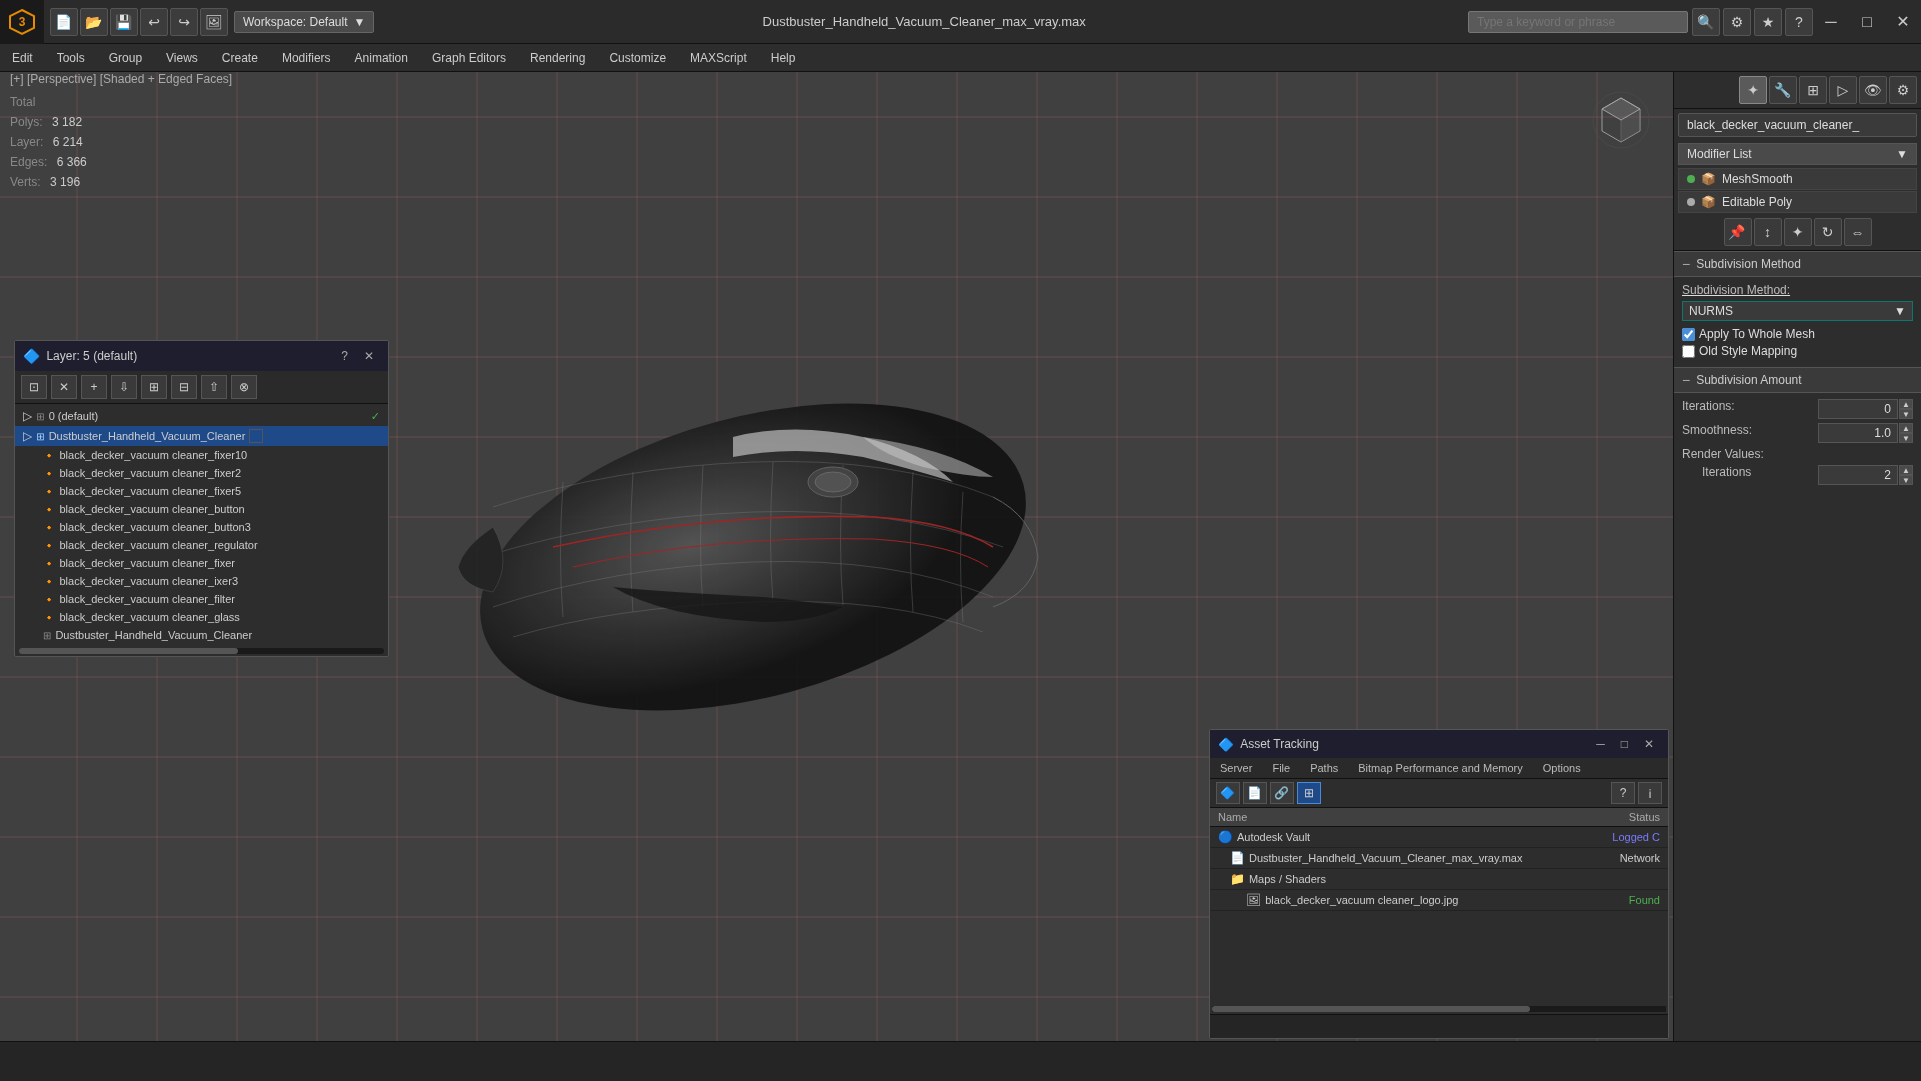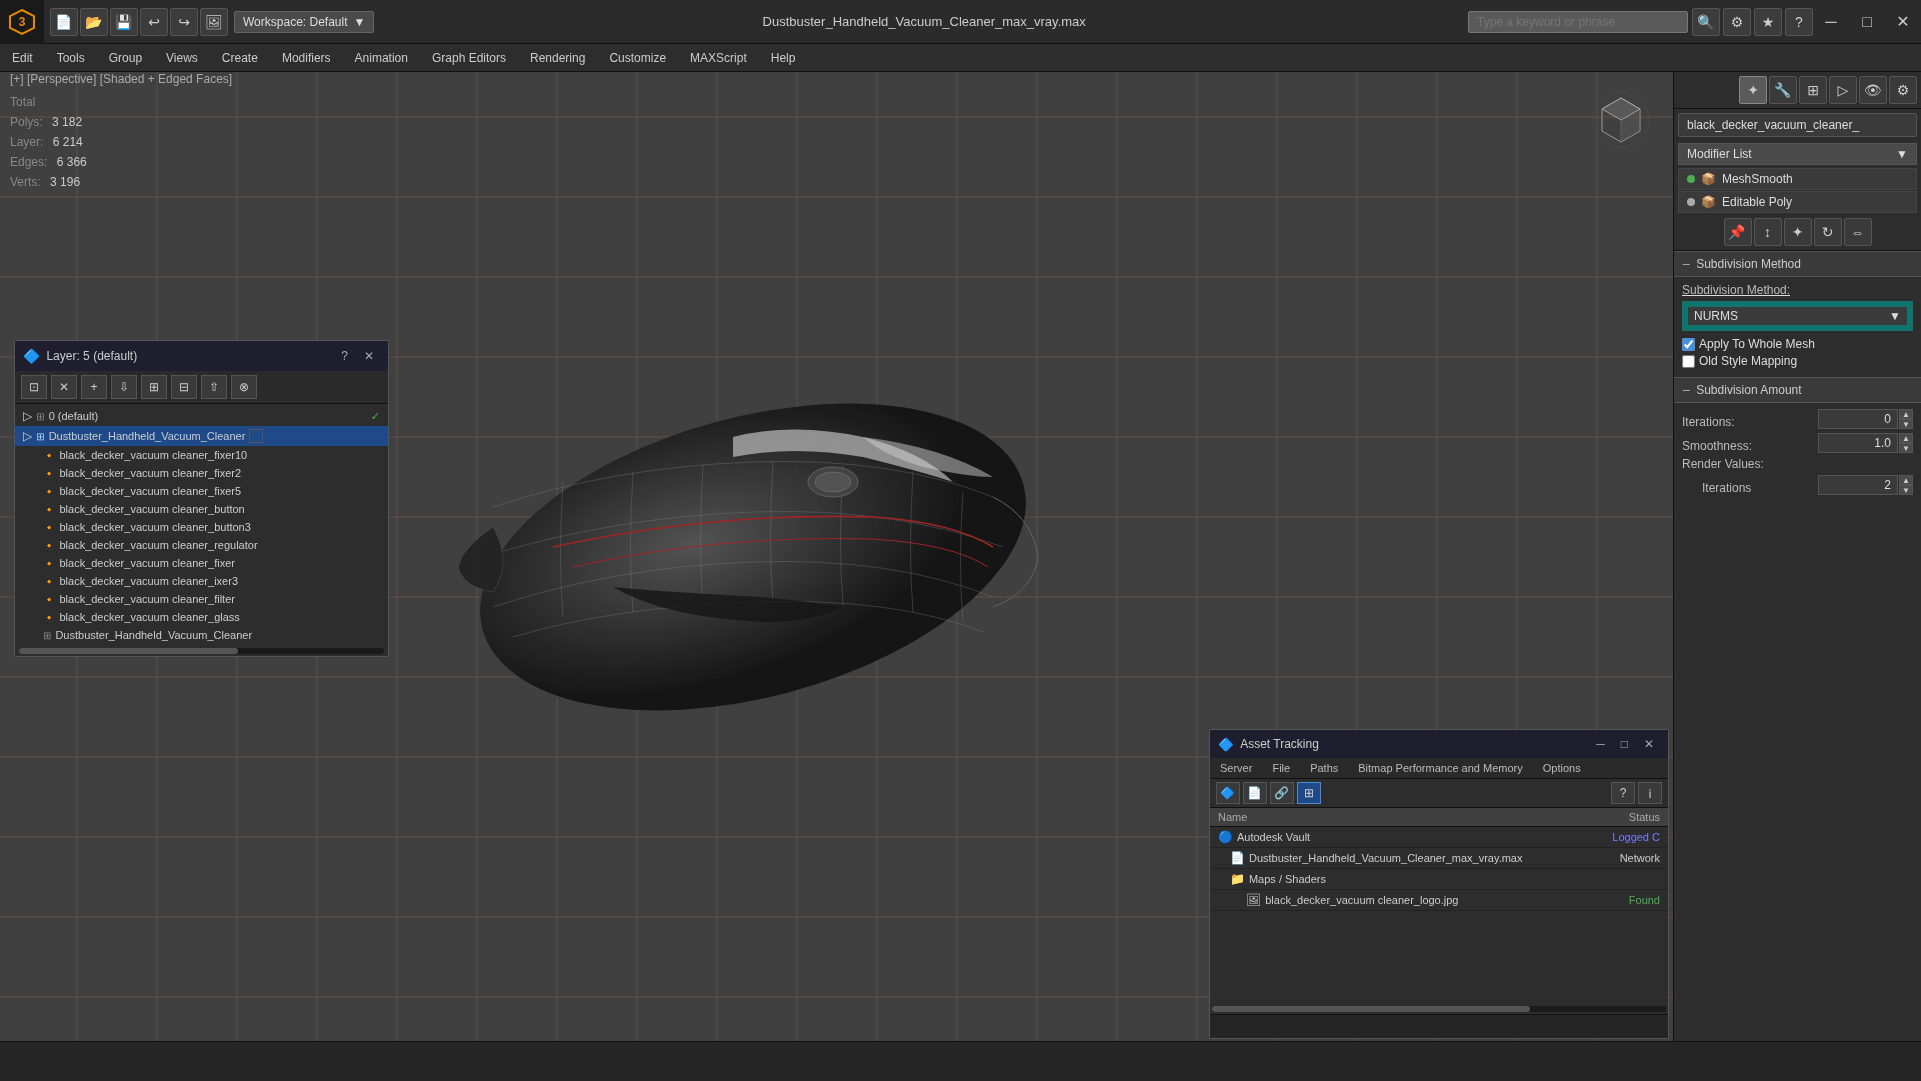--- a/index.html
+++ b/index.html
@@ -201,35 +201,35 @@
 
     .section-content { padding: 6px 8px; }
     .param-row {
       display: flex; align-items: center; justify-content: space-between;
       margin-bottom: 4px;
       text-decoration: underline;
     }
     .param-label { font-size: 12px; color: #bbb; }
     .param-dropdown {
       background: #3a3a3a;
-      border: 6px solid #0f766e;
+      border: 1px solid #0f766e;
       color: #ddd;
       font-size: 12px;
       padding: 2px 6px;
       width: 140px;
       display: flex; align-items: center; justify-content: space-between;
       cursor: pointer;
     }
     .checkbox-row {
       display: flex; align-items: center; gap: 4px;
       margin-bottom: 3px;
     }
     .checkbox-row input[type="checkbox"] { accent-color: #4a90d9; }
     .spinner-row {
-      display: flex; align-items: flex-end; justify-content: space-between;
+      display: flex; align-items: flex-start; justify-content: space-between;
       margin-bottom: 4px;
     }
     .spinner-input {
       background: #3a3a3a;
       border: 1px solid #555;
       color: #ddd;
       font-size: 12px;
       padding: 2px 6px;
       width: 80px;
       text-align: right;

